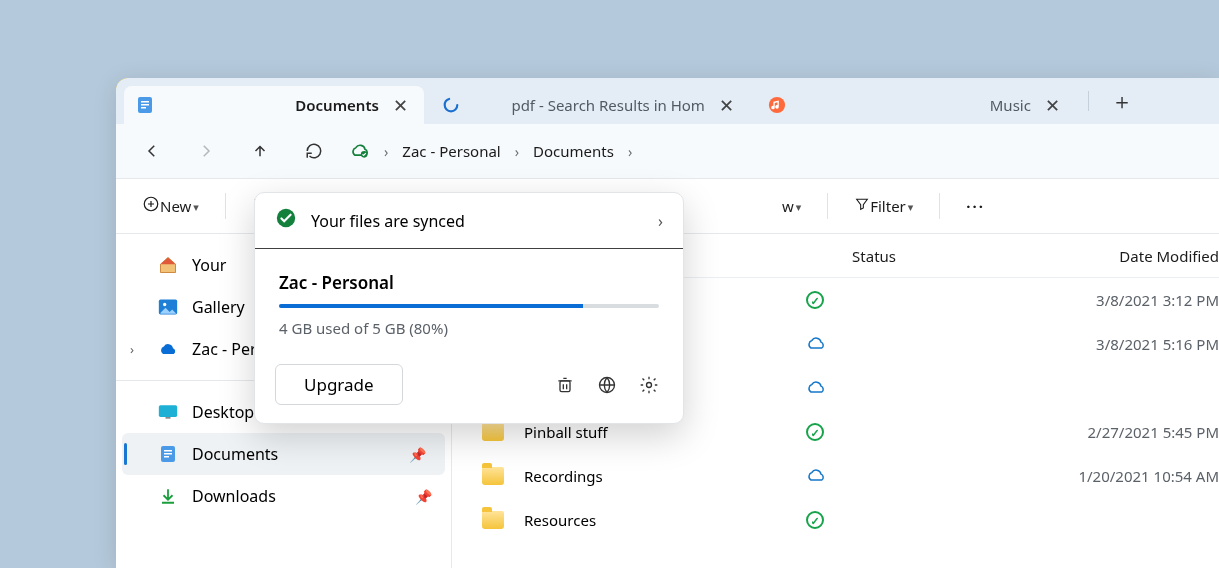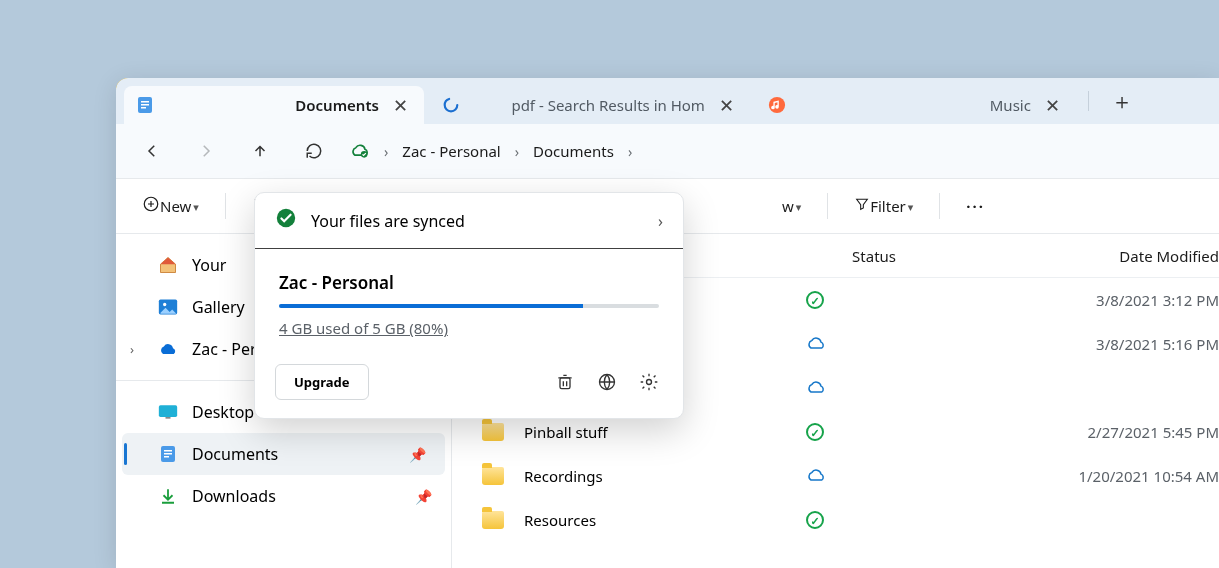--- a/index.html
+++ b/index.html
@@ -60,23 +60,23 @@
     position: absolute; left: 254px; top: 192px; width: 430px;
     background: #fff; border: 1px solid #e2e5e8; border-radius: 10px;
     box-shadow: 0 12px 36px rgba(0,0,0,.18); z-index: 10;
   }
   .popup-head { display:flex; align-items:center; height:56px; padding:0 20px; gap:14px; border-bottom:1px solid #404040; }
   .popup-head-text { flex:1; font-size:16px; }
   .popup-body { padding: 22px 24px 10px; }
   .acct-name { font-weight:600; font-size:17px; margin-bottom:10px; }
   .bar { height:4px; background:#d9dde0; border-radius:2px; overflow:hidden; }
   .bar-fill { height:100%; background:#0a6dd6; }
-  .quota { color:#5b6168; font-size:15px; margin-top:10px;text-decoration:underline; }
+  .quota { color:#5b6168; font-size:15px; margin-top:10px; }
   .popup-foot { display:flex; align-items:center; padding:16px 20px 18px; gap:14px; }
-  .upgrade-btn { border:1px solid #d4d8db; background:#fff; padding:8px 18px; border-radius:6px; font-size:13px; cursor:pointer;font-weight:bold; }
+  .upgrade-btn { border:1px solid #d4d8db; background:#fff; padding:8px 28px; border-radius:6px; font-size:17px; cursor:pointer; }
   .foot-spacer { flex:1; }
   .foot-ic { width:28px; height:28px; display:flex; align-items:center; justify-content:center; cursor:pointer; color:#333; }
   .check-circ { width:18px;height:18px;border:2px solid #16a34a;border-radius:50%;display:inline-flex;align-items:center;justify-content:center;color:#16a34a;font-size:11px;font-weight:bold; }
   .cloud-out { color:#1677c9; }
   .more-dots { letter-spacing: 2px; font-weight: bold; }
 </style>
 </head>
 <body>
 
 <div class="window">

